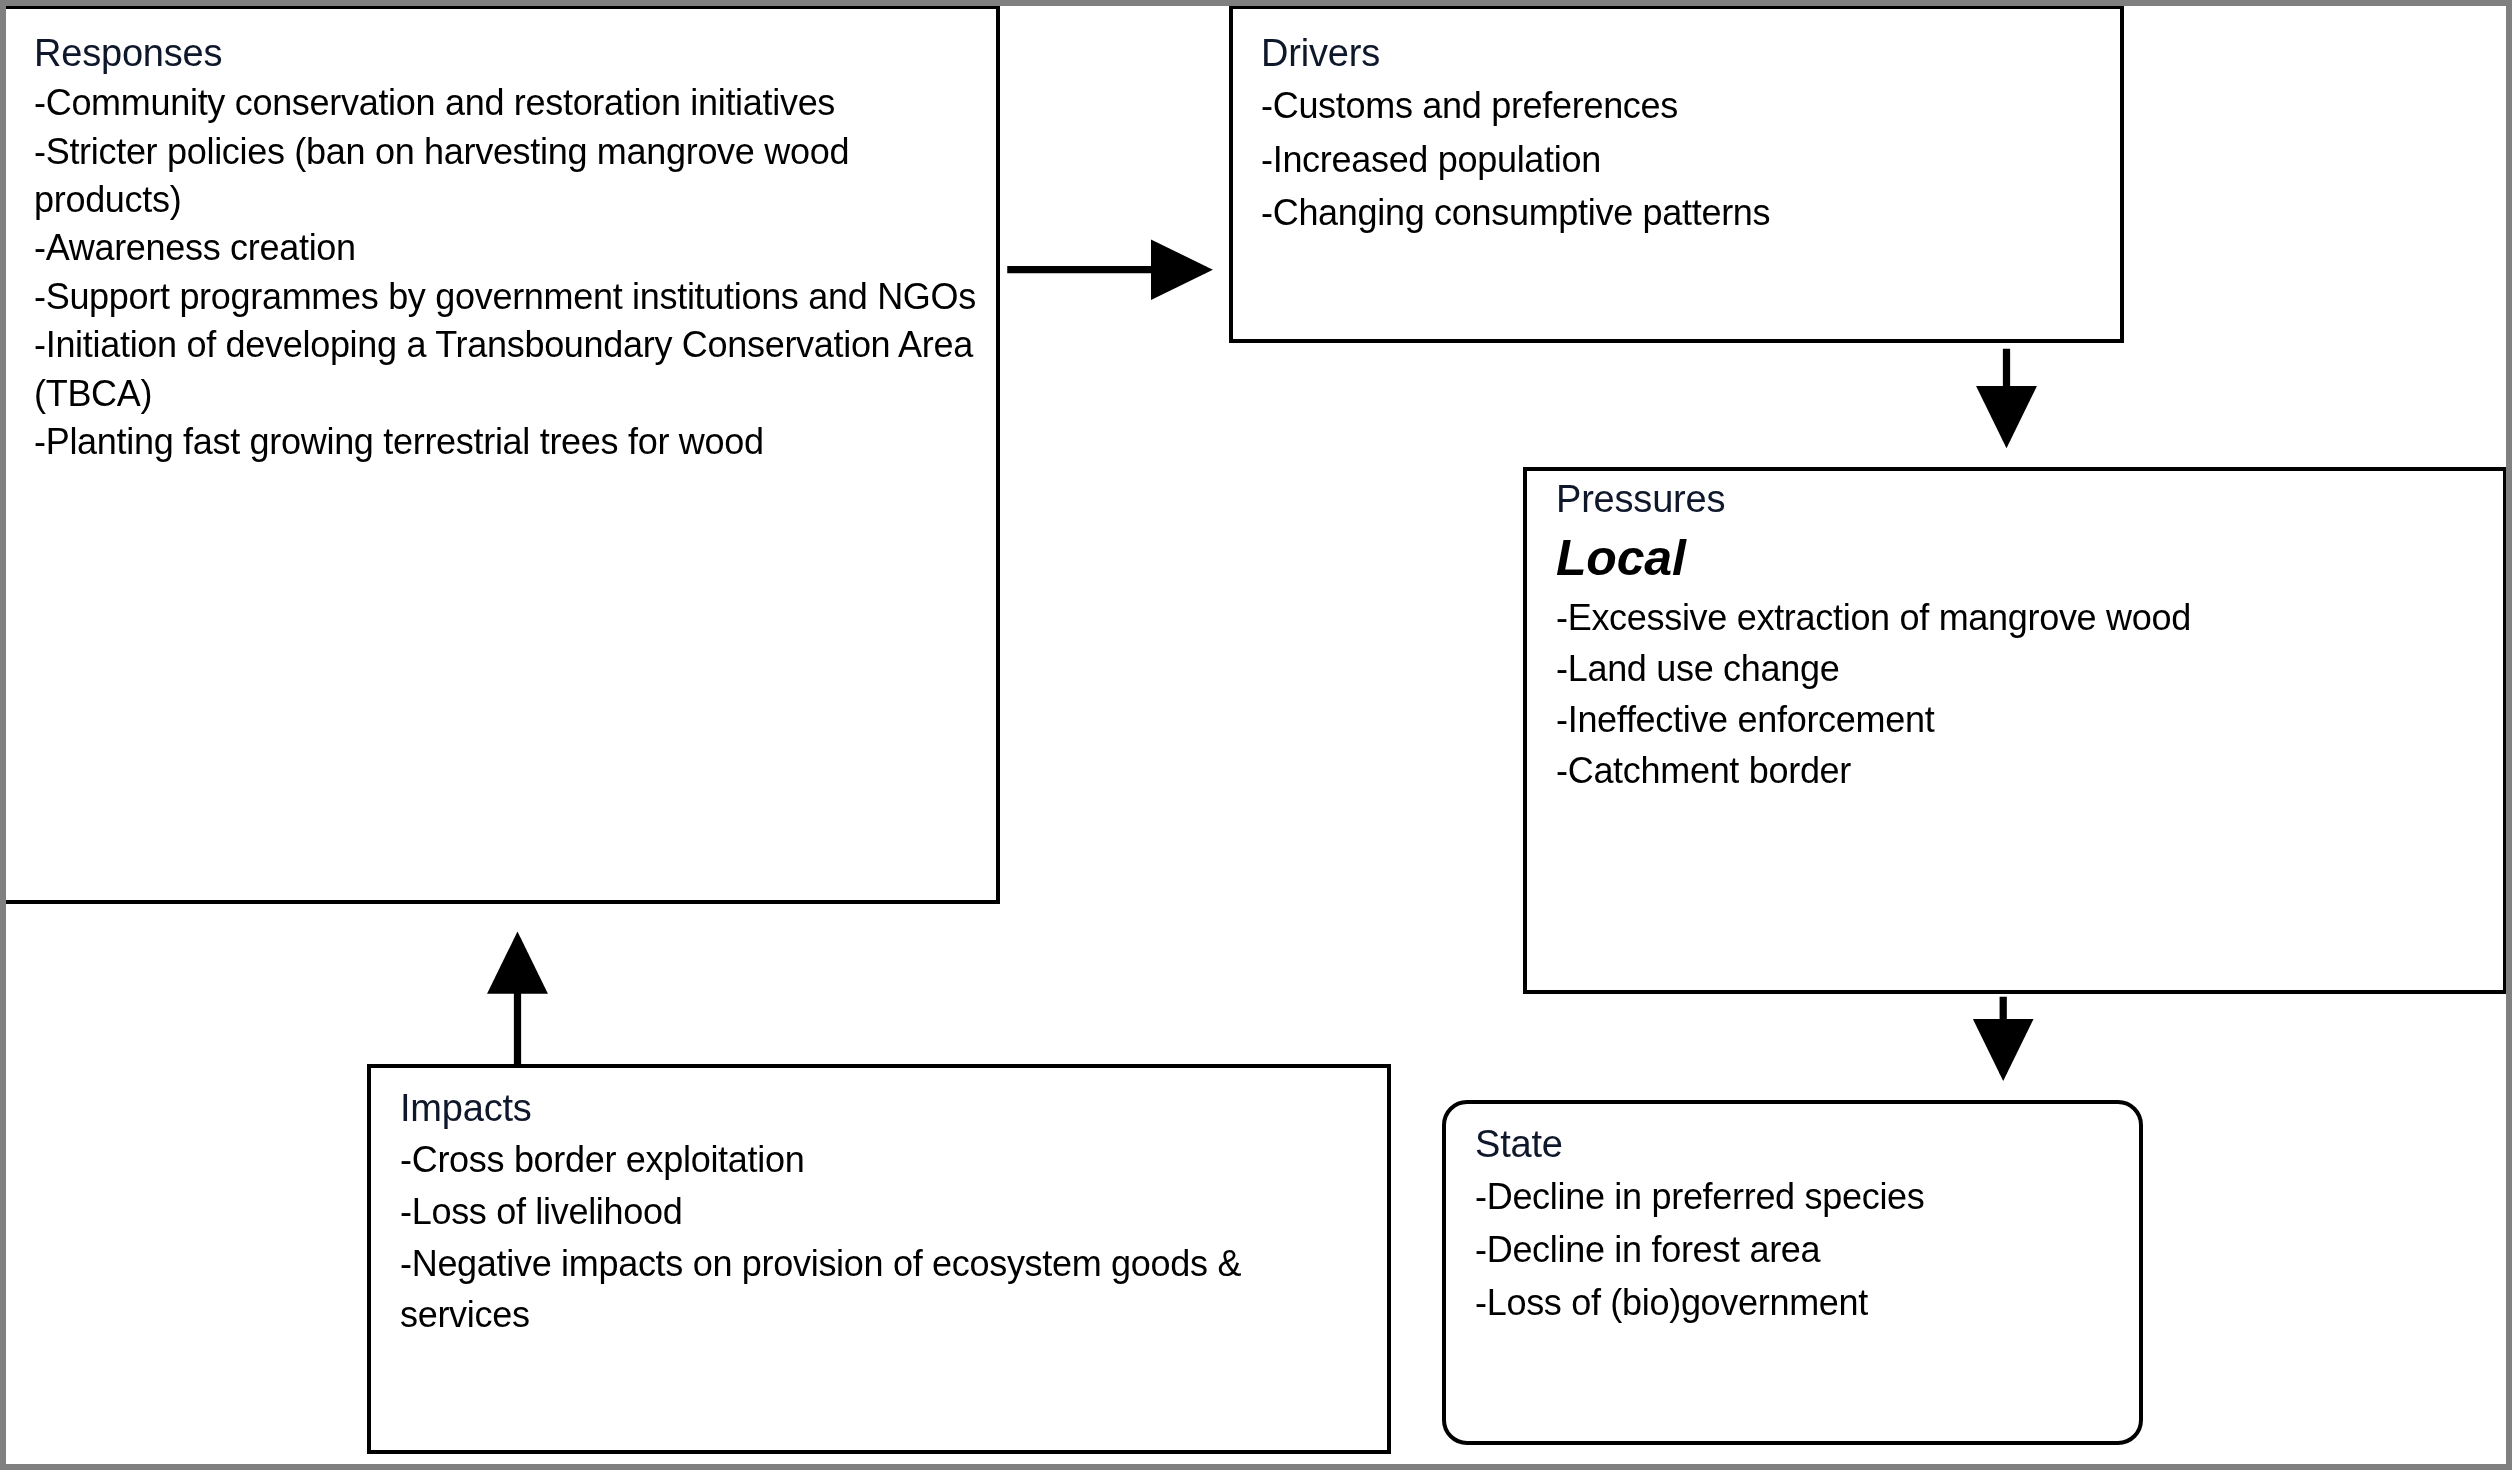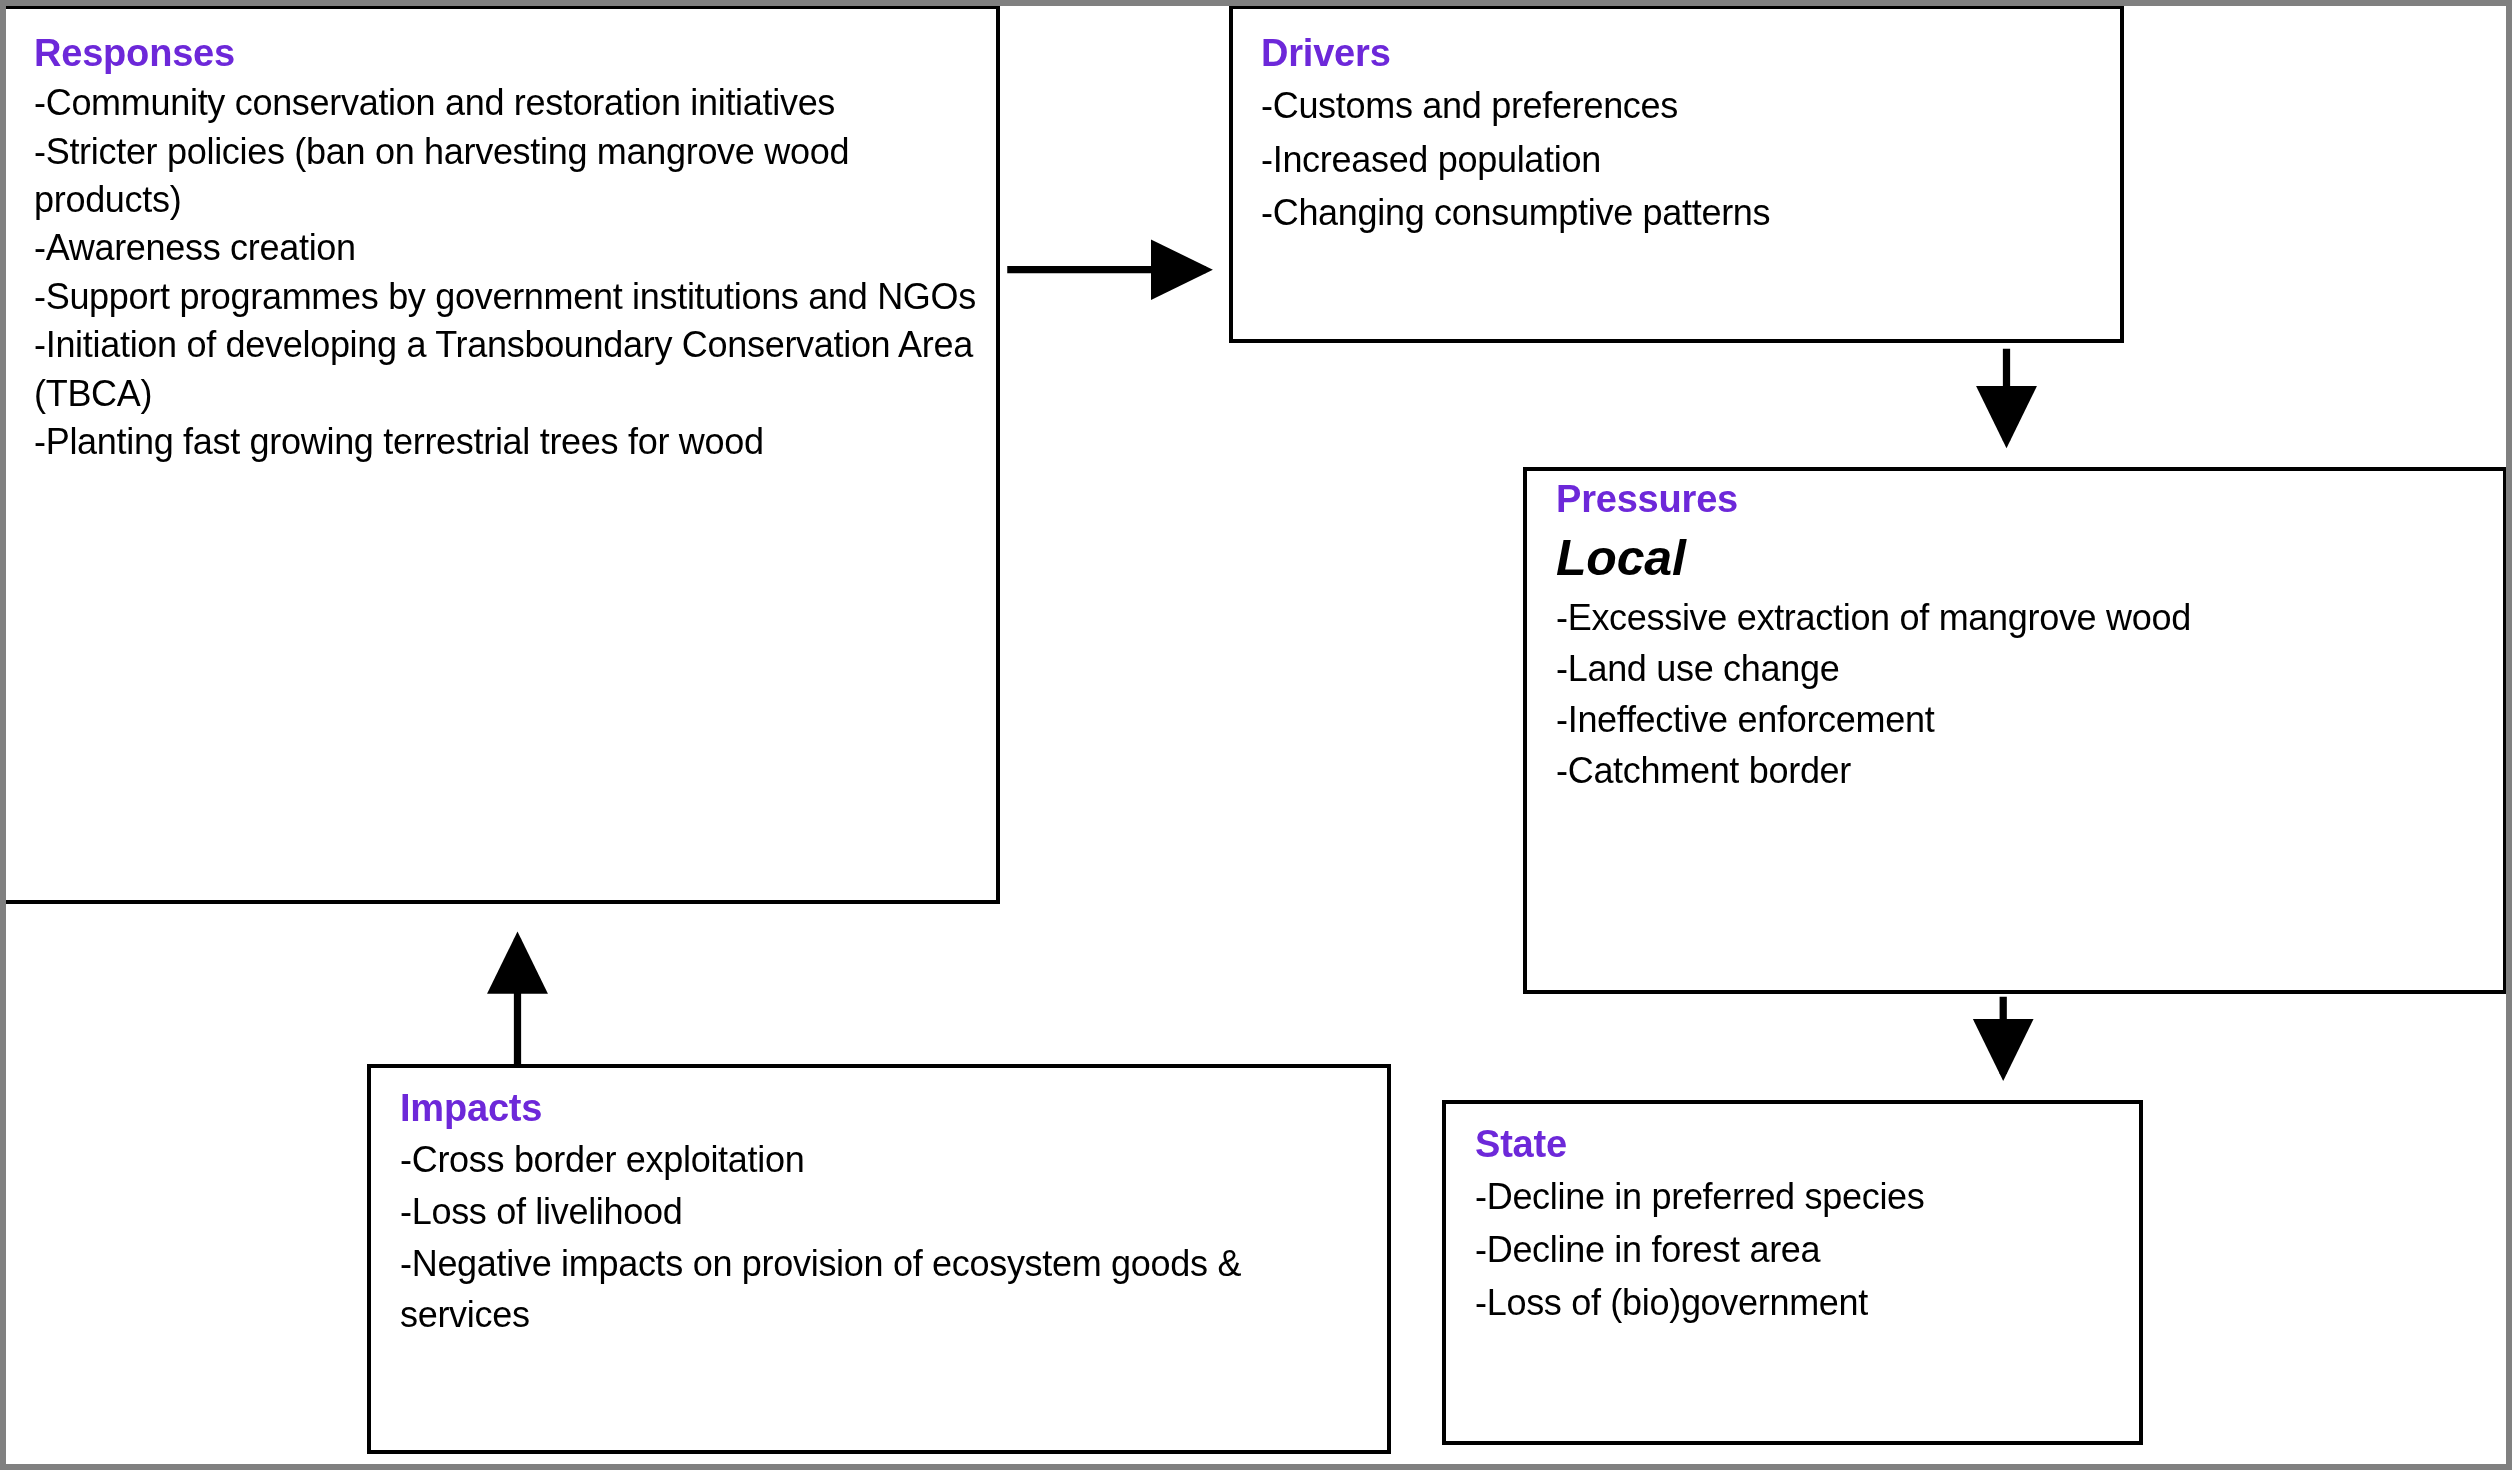--- a/index.html
+++ b/index.html
@@ -20,24 +20,24 @@
   }
   
   .node {
     position: absolute;
     background: #ffffff;
     border: 4.6px solid #000000;
     box-sizing: border-box;
     padding: 17px 22.4px 17px 25px;
   }
   .node-title {
-    font-weight: bold;
+    font-weight: normal;
     font-size: 38px;
     line-height: 1.28;
-    color: #6d28d9;
+    color: #0f172a;
     margin: 0 0 1.3px 0;
     letter-spacing: -0.2px;
   }
   .node-subtitle {
     font-weight: bold;
     font-style: italic;
     font-size: 50px;
     line-height: 1.28;
     color: #000000;
     margin: 0;
@@ -91,20 +91,21 @@
     padding-top: 16px;
     padding-left: 29px;
   }
   #node-state {
     left: 1436px;
     top: 1094px;
     width: 701px;
     height: 345px;
     padding-top: 16px;
     padding-left: 29px;
+    border-radius: 25px;
   }
 
   
   #node-responses .node-list li { line-height: 1.345; }
   #node-drivers   .node-list li { line-height: 1.48; }
   #node-state     .node-list li { line-height: 1.48; }
   #node-impacts   .node-list li { line-height: 1.44; }
   #node-pressures .node-list li { line-height: 1.42; }
   #node-pressures .node-subtitle { line-height: 1.34; }
 

